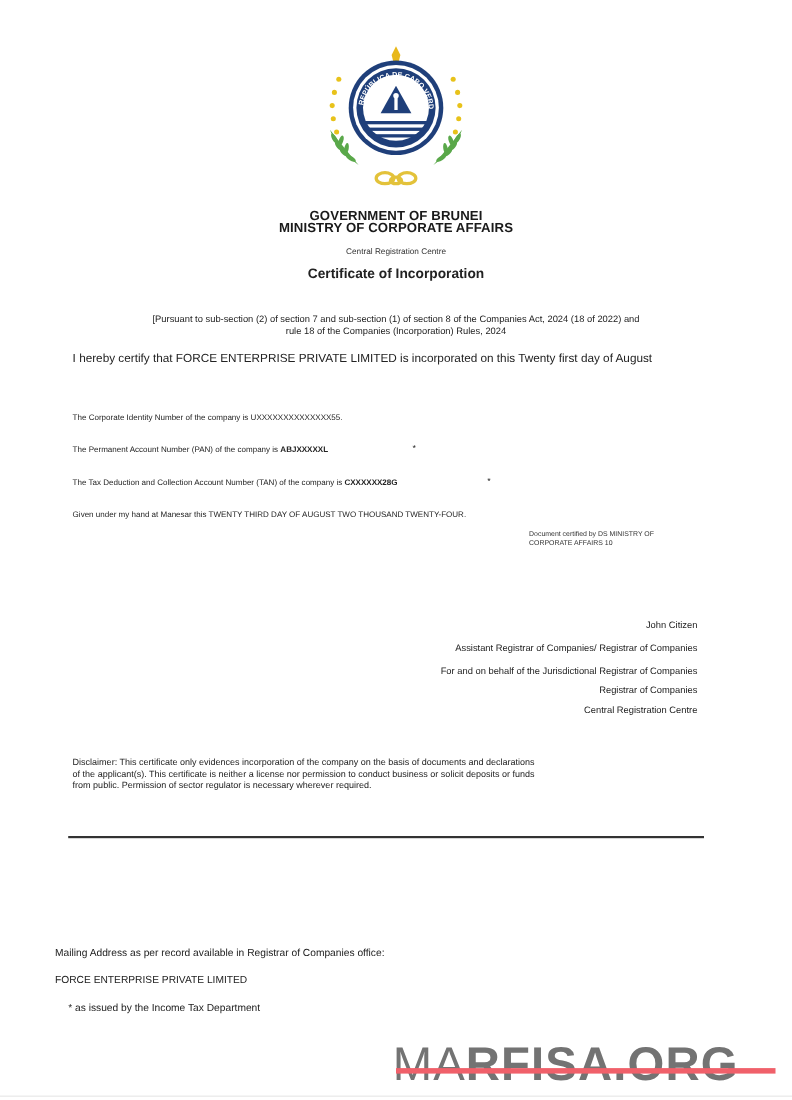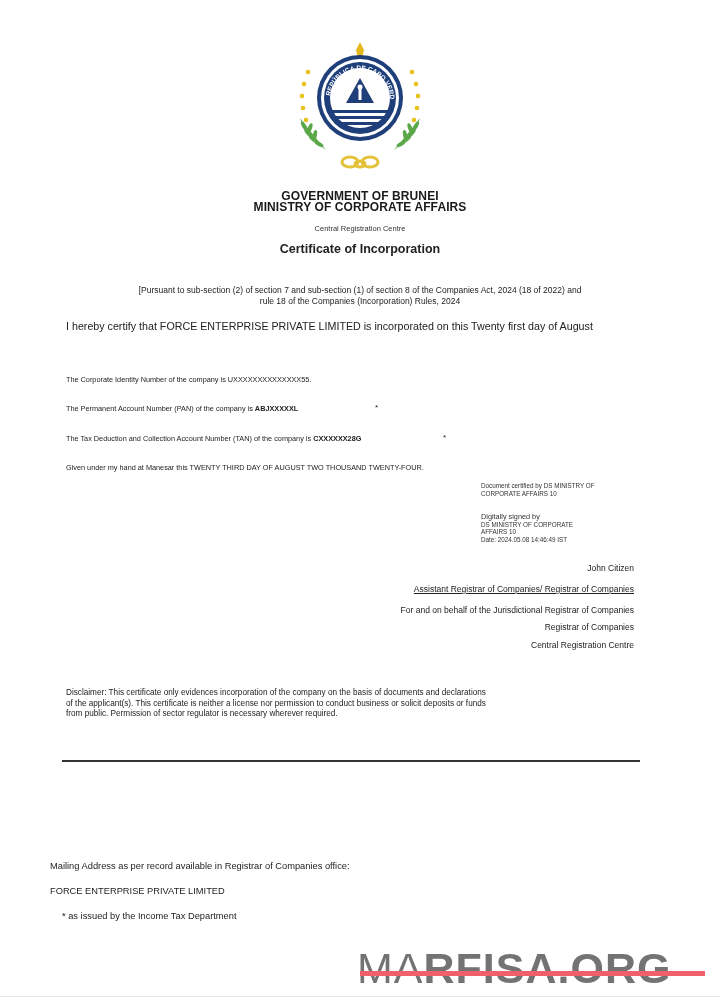--- a/index.html
+++ b/index.html
@@ -127,29 +127,23 @@
     <span>The Tax Deduction and Collection Account Number (TAN) of the company is </span><b>CXXXXXX28G</b>
   </div>
   <span class="star" style="left:443px; top:433px;">*</span>
 
   <div class="abs small" style="top:463px;">Given under my hand at Manesar this TWENTY THIRD DAY OF AUGUST TWO THOUSAND TWENTY-FOUR.</div>
 
   <div class="abs dscert">
     <div>Document certified by DS MINISTRY OF</div>
     <div>CORPORATE AFFAIRS 10</div>
   </div>
-  <div class="abs dsign">
-    <div class="head">Digitally signed by</div>
-    <div>DS MINISTRY OF CORPORATE</div>
-    <div>AFFAIRS 10</div>
-    <div>Date: 2024.05.08 14:46:49 IST</div>
-  </div>
 
   <div class="abs right" style="top:563px;margin-left:44px;">John Citizen</div>
-  <div class="abs right" style="top:584px;text-decoration:underline;">Assistant Registrar of Companies/ Registrar of Companies</div>
+  <div class="abs right" style="top:584px;">Assistant Registrar of Companies/ Registrar of Companies</div>
   <div class="abs right" style="top:605px;">For and on behalf of the Jurisdictional Registrar of Companies</div>
   <div class="abs right" style="top:622px;">Registrar of Companies</div>
   <div class="abs right" style="top:640px;">Central Registration Centre</div>
 
   <div class="abs disclaimer">
     <div>Disclaimer: This certificate only evidences incorporation of the company on the basis of documents and declarations</div>
     <div>of the applicant(s). This certificate is neither a license nor permission to conduct business or solicit deposits or funds</div>
     <div>from public. Permission of sector regulator is necessary wherever required.</div>
   </div>
   <div class="abs rule"></div>

